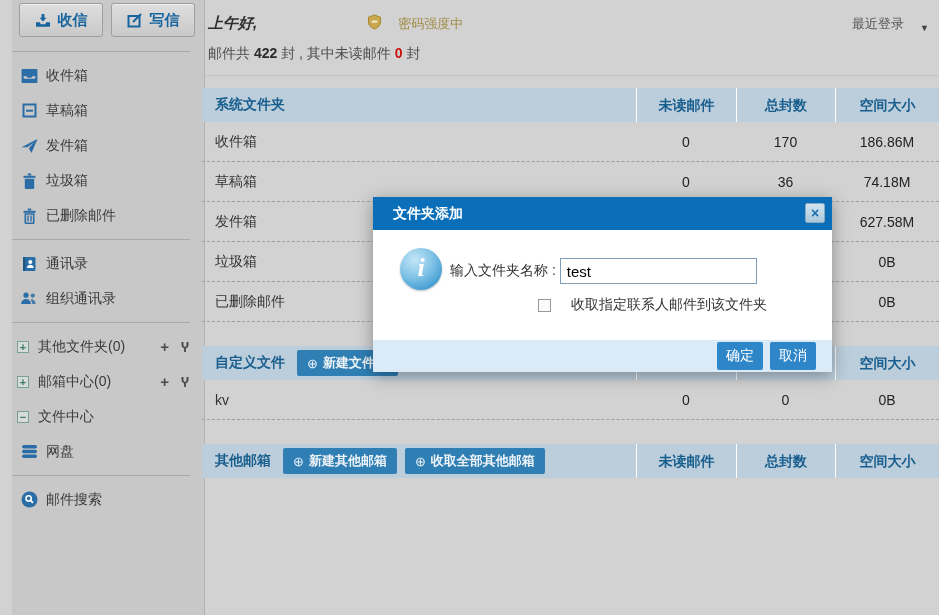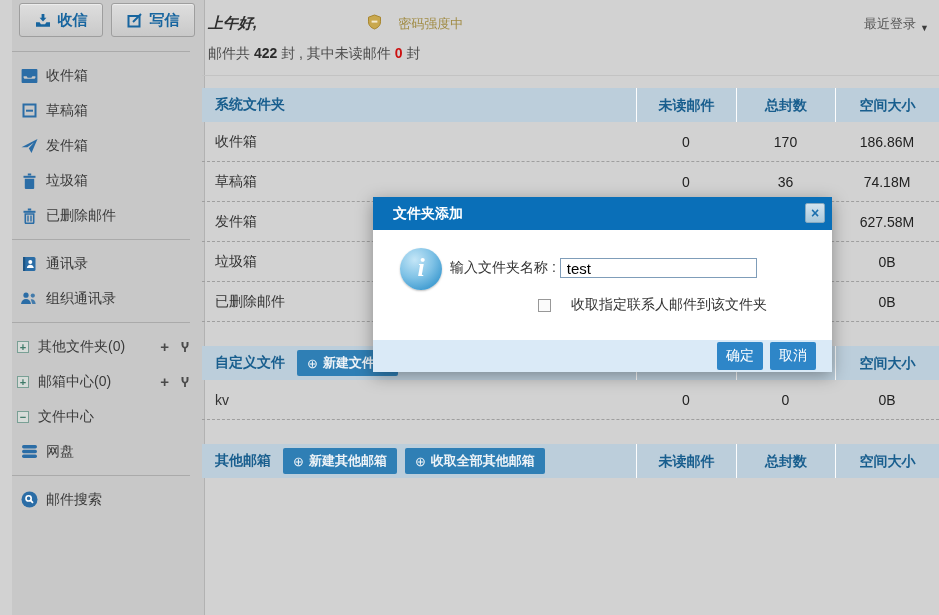--- a/index.html
+++ b/index.html
@@ -41,21 +41,21 @@
   .tree-item .lbl { margin-left:9px; }
   .tree-actions { margin-left:auto; margin-right:14px; display:flex; gap:11px; align-items:center; }
   .act-plus { color:#4a4a4a; font-weight:bold; font-size:15px; cursor:pointer; line-height:12px; }
   .act-wrench { cursor:pointer; display:flex; }
   
   .main { position:absolute; left:194px; right:0; top:0; bottom:0; padding-left:8px; }
   .top-row { display:flex; align-items:center; padding:14px 10px 0 6px; }
   .greeting { font-size:15px; font-weight:bold; color:#2e2e2e;font-style:italic; }
   .pw-group { display:flex; align-items:flex-end; gap:16px; margin-left:110px; cursor:pointer; }
   .pw-text { color:#a18c45; font-size:13px; }
-  .recent { margin-left:auto; color:#565656; font-size:13px; display:flex; align-items:flex-end; gap:4px; cursor:pointer; }
+  .recent { margin-left:auto; color:#565656; font-size:13px; display:flex; align-items:flex-end; gap:16px; cursor:pointer; }
   .recent .arrow { font-size:9px; color:#3c3c3c; }
   .stats-row { margin-top:12px; padding:0 0 12px 6px; border-bottom:1px solid #c3c3c3; color:#4a4a4a; font-size:14px; }
   .stats-row b { color:#2b2b2b; }
   .stats-row .red { color:#cc1111; font-weight:bold; }
   
   .tbl { margin-top:12px; }
   .band {
     display:flex; align-items:center; height:34px; background:#bccedb;
   }
   .band-title { color:#185e8e; font-weight:bold; font-size:14px; padding-left:13px; }
@@ -92,21 +92,21 @@
   .info-circle {
     position:absolute; left:27px; top:18px; width:42px; height:42px; border-radius:50%;
     background:radial-gradient(circle at 35% 28%, #c4e6f7 0%, #7fc2e6 45%, #47a0d3 75%, #3b8ec2 100%);
     color:#fff; font-family:"Liberation Serif","DejaVu Serif",serif; font-weight:bold; font-style:italic;
     font-size:26px; text-align:center; line-height:40px;
     box-shadow:0 1px 2px rgba(0,0,0,.25);
   }
   .m-input-row { position:absolute; left:77px; top:28px; display:flex; align-items:center; }
   .m-label { color:#333; font-size:14px; }
   .m-input {
-    width:197px; height:20px; margin-left:4px; border:1px solid #7f9db9;
+    width:197px; height:26px; margin-left:4px; border:1px solid #7f9db9;
     font-size:15px; padding:2px 6px; font-family:"Liberation Sans","DejaVu Sans",sans-serif;
   }
   .m-check-row { position:absolute; left:165px; top:66px; display:flex; align-items:center; gap:20px; }
   .checkbox { width:13px; height:13px; border:1px solid #989898; background:#fbfbfb; cursor:pointer; }
   .m-check-label { font-size:14px; color:#333; }
   .m-footer {
     height:32px; background:#daeaf7; display:flex; align-items:center;
     justify-content:flex-end; gap:7px; padding-right:16px;
   }
   .m-btn {

